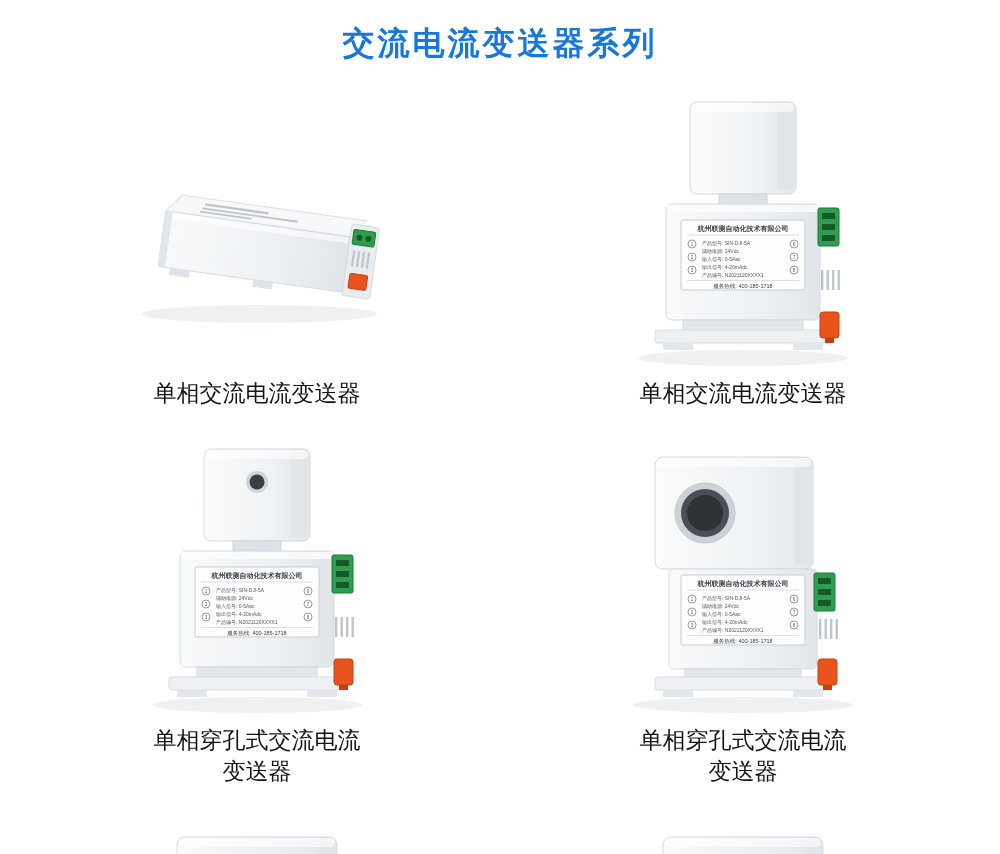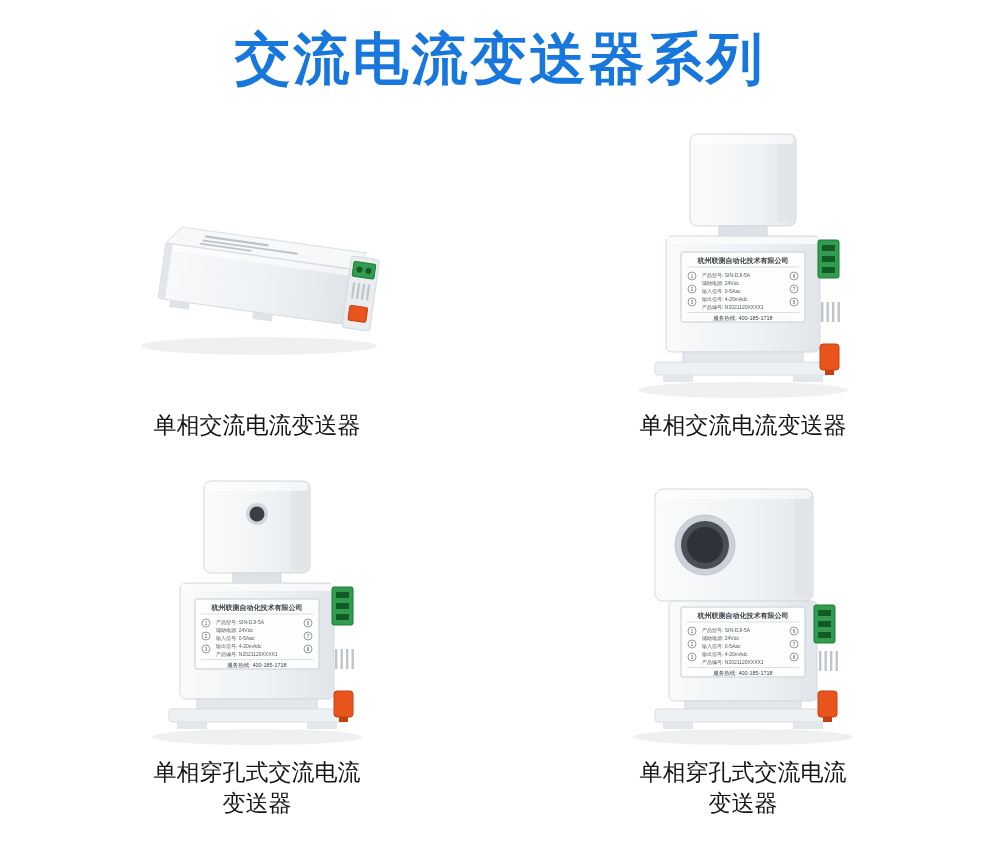--- a/index.html
+++ b/index.html
@@ -1,21 +1,21 @@
 <!DOCTYPE html>
 <html style="--accent: #1777dd;"><head>
 <meta charset="utf-8">
 <style>
   :root { --accent:#1777dd; }
   * { box-sizing:border-box; margin:0; padding:0; }
   html,body { width:1000px; height:854px; background:#ffffff; overflow:hidden; }
   body { font-family:"Liberation Sans","DejaVu Sans",sans-serif; }
   .title {
     text-align:center; color:var(--accent);
-    font-size:56px; font-weight:800; letter-spacing:3px;
+    font-size:32px; font-weight:800; letter-spacing:3px;
     margin:22px 0 6px 0;
   }
   .grid {
     display:grid; grid-template-columns:repeat(2,1fr);
     padding:0 14px; row-gap:10px;
   }
   .card { display:flex; flex-direction:column; align-items:center; }
   .fig { width:300px; height:300px; display:flex; align-items:center; justify-content:center; }
   .caption {
     font-size:23px; color:#141414; text-align:center;

